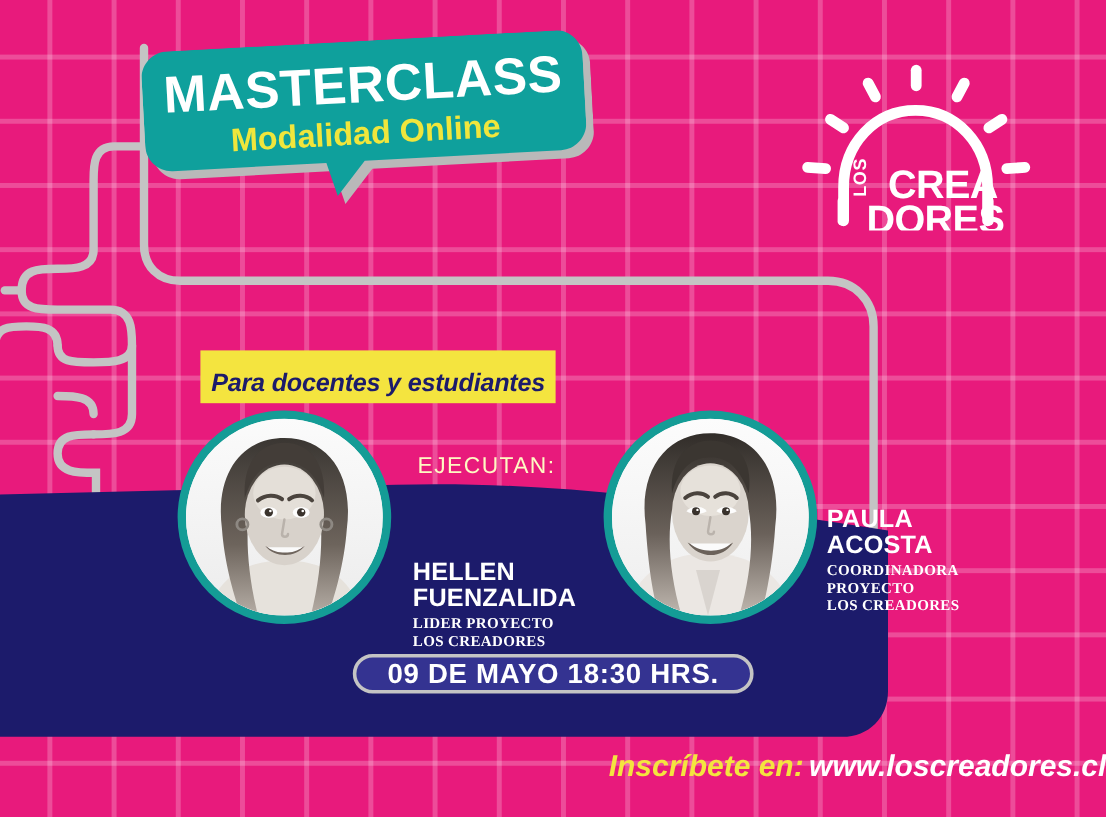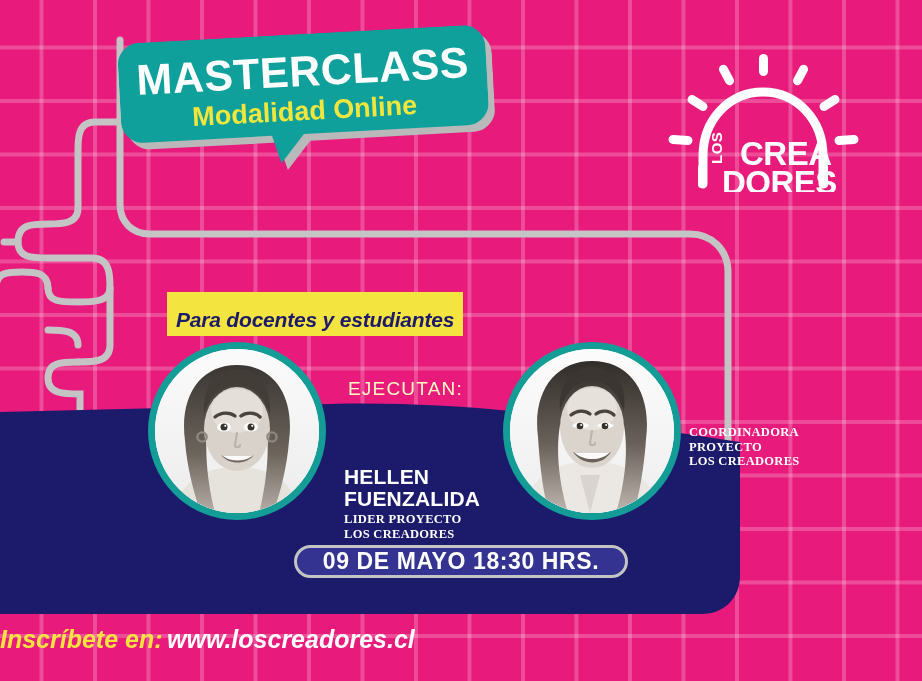--- a/index.html
+++ b/index.html
@@ -123,21 +123,21 @@
     border-radius:24px;
     display:flex; align-items:center; justify-content:center;
   }
   #date-pill span {
     color:#ffffff; font-size:23px; font-weight:bold; letter-spacing:.6px;
   }
 
   
   #footer {
     position:absolute; left:0; right:0; top:625px;
-    text-align:left; white-space:nowrap;
+    text-align:right; white-space:nowrap;
   }
   #footer .cta { color:#F4E43F; font-size:25px; font-weight:bold; font-style:italic; }
   #footer .url { color:#ffffff; font-size:25px; font-weight:bold; font-style:italic; }
 </style>
 </head>
 <body>
 
 <div id="poster">
 
   <div id="grid"></div>
@@ -331,20 +331,22 @@
       <circle cx="96.2" cy="75.9" r="1" fill="#ffffff"></circle>
 
       <path d="M 82 82 L 80 94 C 80 97 85 97 85 94" stroke="#bab3ac" stroke-width="2" fill="none" stroke-linecap="round"></path>
 
       <path d="M 63 103 C 73 117 92 117 101 103 C 92 109 73 109 63 103 Z" fill="#6b625a"></path>
       <path d="M 65 104 C 74 112 91 112 99 104 Z" fill="#fbfbfb"></path>
     </svg>
   </div>
 
   <div class="presenter-block" id="presenter-2-block">
+    <div class="p-name">PAULA
+ACOSTA</div>
     <div class="p-role">COORDINADORA
 PROYECTO
 LOS CREADORES</div>
   </div>
 
   <div id="date-pill">
     <span>09 DE MAYO 18:30 HRS.</span>
   </div>
 
   <div id="footer">

